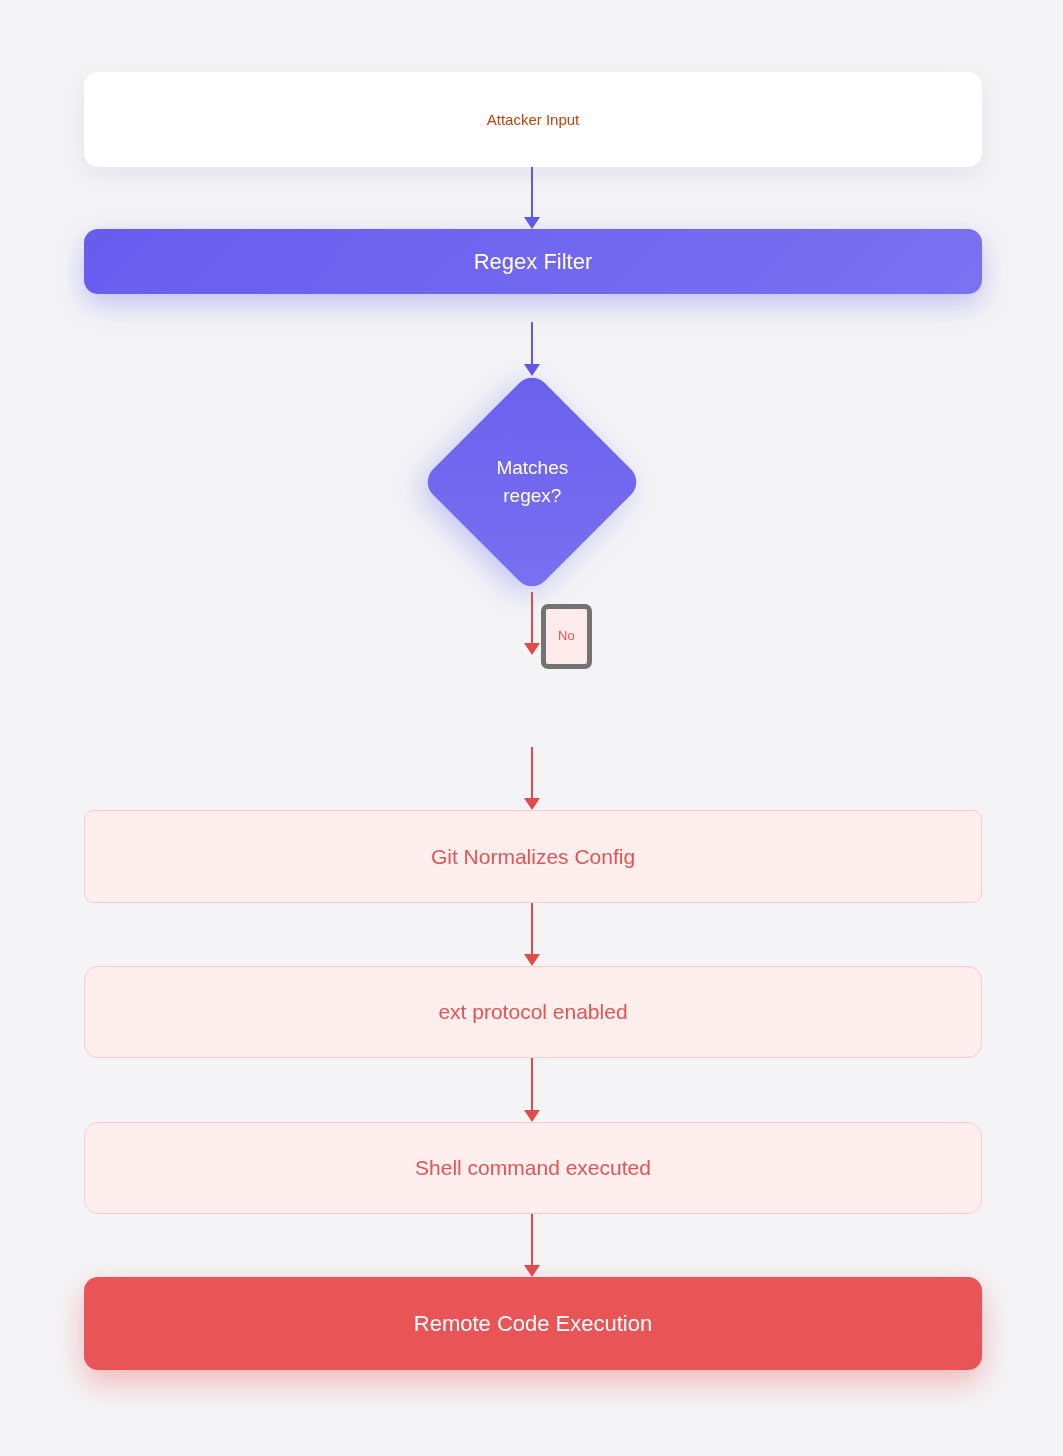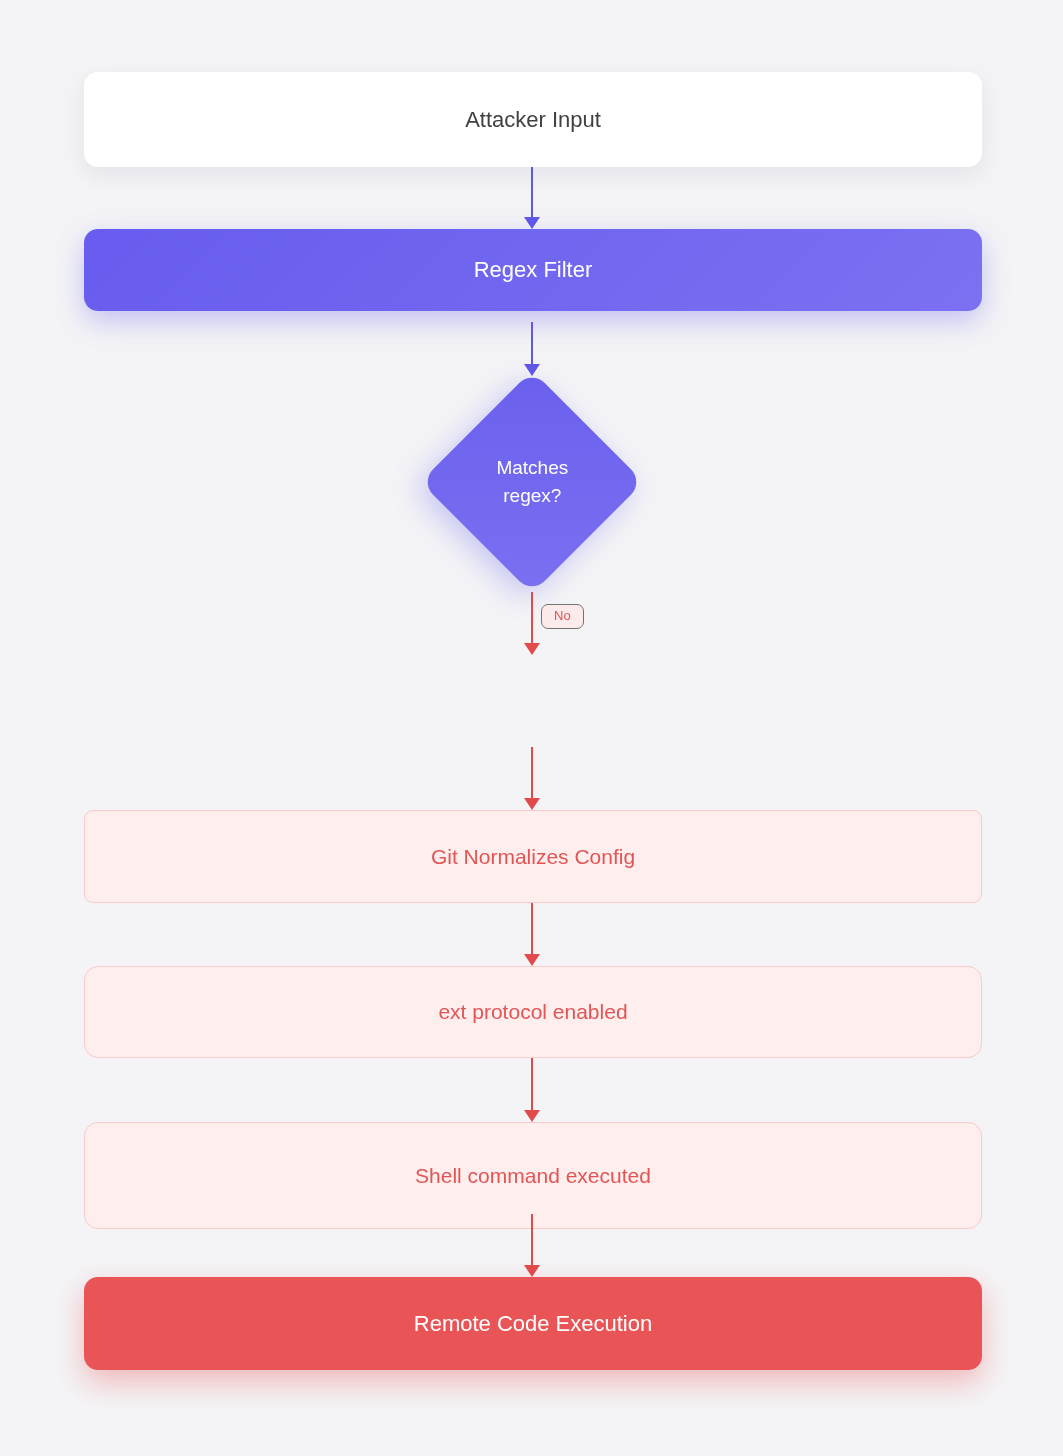--- a/index.html
+++ b/index.html
@@ -21,22 +21,22 @@
     width: 898px;
     display: flex;
     align-items: center;
     justify-content: center;
     border-radius: 14px;
     box-sizing: border-box;
     text-align: center;
   }
   .node-input {
     background: #ffffff;
-    color: #404040;
-    font-size: 22px;
+    color: #c2410c;
+    font-size: 15px;
     box-shadow: 0 8px 22px rgba(140, 140, 175, 0.16);
   }
   .node-filter {
     background: linear-gradient(135deg, #675cee 0%, #7b71f1 100%);
     color: #ffffff;
     font-size: 22px;
     box-shadow: 0 10px 28px rgba(104, 96, 238, 0.35);
   }
   .node-consequence {
     background: #feeeee;
@@ -90,43 +90,43 @@
   }
   .connector.purple .arrow-shaft { background: #6058e6; }
   .connector.purple .arrow-head  { border-top: 12px solid #6058e6; }
   .connector.red .arrow-shaft    { background: #e14b4b; }
   .connector.red .arrow-head     { border-top: 12px solid #e14b4b; }
   .edge-label {
     position: absolute;
     left: 541px;
     top: 604px;
     background: #fdeaea;
-    border: 1px solid #737373;
+    border: 5px solid #737373;
     color: #e25555;
     font-size: 13px;
     border-radius: 7px;
-    padding: 3px 12px;
+    padding: 19px 12px;
     line-height: 1.3;
   }
 </style>
 </head>
 <body>
 
 <div class="canvas">
 
   <div class="node node-input" style="top:72px; height:95px;">
     <span>Attacker Input</span>
   </div>
 
   <div class="connector purple" style="top:167px;">
     <div class="arrow-shaft" style="height:50px;"></div>
     <div class="arrow-head"></div>
   </div>
 
-  <div class="node node-filter" style="top:229px; height:82px;">
+  <div class="node node-filter" style="top:229px; height:65px;">
     <span>Regex Filter</span>
   </div>
 
   <div class="connector purple" style="top:322px;">
     <div class="arrow-shaft" style="height:42px;"></div>
     <div class="arrow-head"></div>
   </div>
 
   <div class="diamond">
     <div class="diamond-label">Matches regex?</div>
@@ -155,21 +155,21 @@
 
   <div class="node node-consequence" style="top:966px; height:92px;">
     <span>ext protocol enabled</span>
   </div>
 
   <div class="connector red" style="top:1058px;">
     <div class="arrow-shaft" style="height:52px;"></div>
     <div class="arrow-head"></div>
   </div>
 
-  <div class="node node-consequence" style="top:1122px; height:107px;">
+  <div class="node node-consequence" style="top:1122px; height:92px;">
     <span>Shell command executed</span>
   </div>
 
   <div class="connector red" style="top:1214px;">
     <div class="arrow-shaft" style="height:51px;"></div>
     <div class="arrow-head"></div>
   </div>
 
   <div class="node node-outcome" style="top:1277px; height:93px;">
     <span>Remote Code Execution</span>

